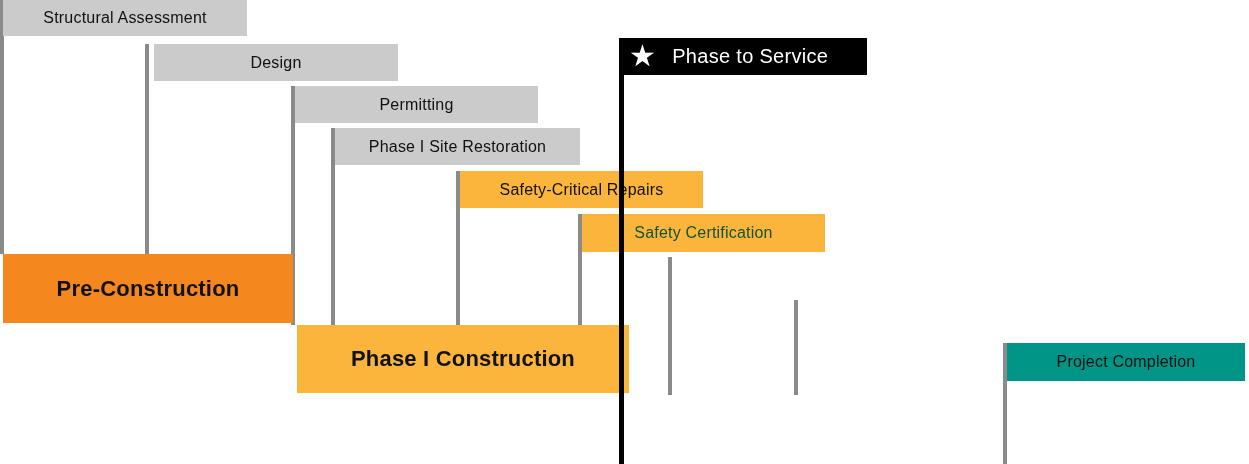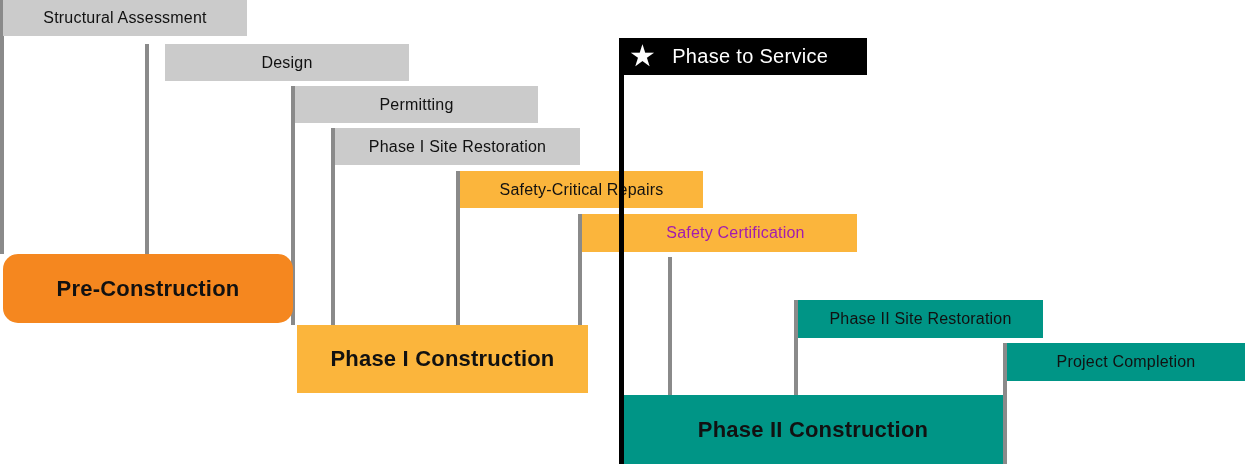--- a/index.html
+++ b/index.html
@@ -32,23 +32,21 @@
 <div class="connector" style="left: 0px; top: 0px; height: 254px; background: rgb(138, 138, 138);"></div>
     <div class="connector" style="left: 145px; top: 44px; height: 210px; background: rgb(138, 138, 138);"></div>
     <div class="connector" style="left: 291px; top: 86px; height: 239px; background: rgb(138, 138, 138);"></div>
     <div class="connector" style="left: 331px; top: 128px; height: 197px; background: rgb(138, 138, 138);"></div>
     <div class="connector" style="left: 456px; top: 171px; height: 154px; background: rgb(138, 138, 138);"></div>
     <div class="connector" style="left: 578px; top: 214px; height: 111px; background: rgb(138, 138, 138);"></div>
     <div class="connector" style="left: 668px; top: 257px; height: 138px; background: rgb(138, 138, 138);"></div>
     <div class="connector" style="left: 794px; top: 300px; height: 95px; background: rgb(138, 138, 138);"></div>
     <div class="connector" style="left: 1003px; top: 343px; height: 121px; background: rgb(138, 138, 138);"></div>
     <div class="bar" style="left: 3px; top: 0px; width: 244px; height: 36px; background: rgb(203, 203, 203); color: rgb(17, 17, 17);">Structural Assessment</div>
-    <div class="bar" style="left: 165px; top: 44px; width: 244px; height: 37px; background: rgb(203, 203, 203); color: rgb(17, 17, 17);">Design</div>
+    <div class="bar" style="left: 154px; top: 44px; width: 244px; height: 37px; background: rgb(203, 203, 203); color: rgb(17, 17, 17);">Design</div>
     <div class="bar" style="left: 335px; top: 128px; width: 245px; height: 37px; background: rgb(203, 203, 203); color: rgb(17, 17, 17);">Phase I Site Restoration</div>
     <div class="bar" style="left: 295px; top: 86px; width: 243px; height: 37px; background: rgb(203, 203, 203); color: rgb(17, 17, 17);">Permitting</div>
     <div class="bar" style="left: 460px; top: 171px; width: 243px; height: 37px; background: rgb(251, 181, 60); color: rgb(17, 17, 17);">Safety-Critical Repairs</div>
-    <div class="bar" style="left: 582px; top: 214px; width: 243px; height: 38px; background: rgb(251, 181, 60); color: #a21caf; padding-left: 32px;">Safety Certification</div>
-    <div class="bar" style="left: 798px; top: 300px; width: 245px; height: 38px; background: rgb(0, 149, 134); color: rgb(17, 17, 17);">Phase II Site Restoration</div>
+    <div class="bar" style="left: 582px; top: 214px; width: 243px; height: 38px; background: rgb(251, 181, 60); color: #14532d;">Safety Certification</div>
     <div class="bar" style="left: 1007px; top: 343px; width: 238px; height: 38px; background: rgb(0, 149, 134); color: rgb(17, 17, 17); text-align: right;">Project Completion</div>
-    <div class="bar bold" style="left: 3px; top: 254px; width: 290px; height: 69px; background: rgb(245, 135, 31); color: rgb(17, 17, 17); border-radius: 15px;">Pre-Construction</div>
-    <div class="bar bold" style="left: 297px; top: 325px; width: 291px; height: 68px; background: rgb(251, 181, 60); color: rgb(17, 17, 17);">Phase I Construction</div>
-    <div class="bar bold" style="left: 623px; top: 395px; width: 380px; height: 69px; background: rgb(0, 149, 134); color: rgb(17, 17, 17);">Phase II Construction</div>
+    <div class="bar bold" style="left: 3px; top: 254px; width: 290px; height: 69px; background: rgb(245, 135, 31); color: rgb(17, 17, 17);">Pre-Construction</div>
+    <div class="bar bold" style="left: 297px; top: 325px; width: 332px; height: 68px; background: rgb(251, 181, 60); color: rgb(17, 17, 17);">Phase I Construction</div>
   </div>
 
 </body></html>

